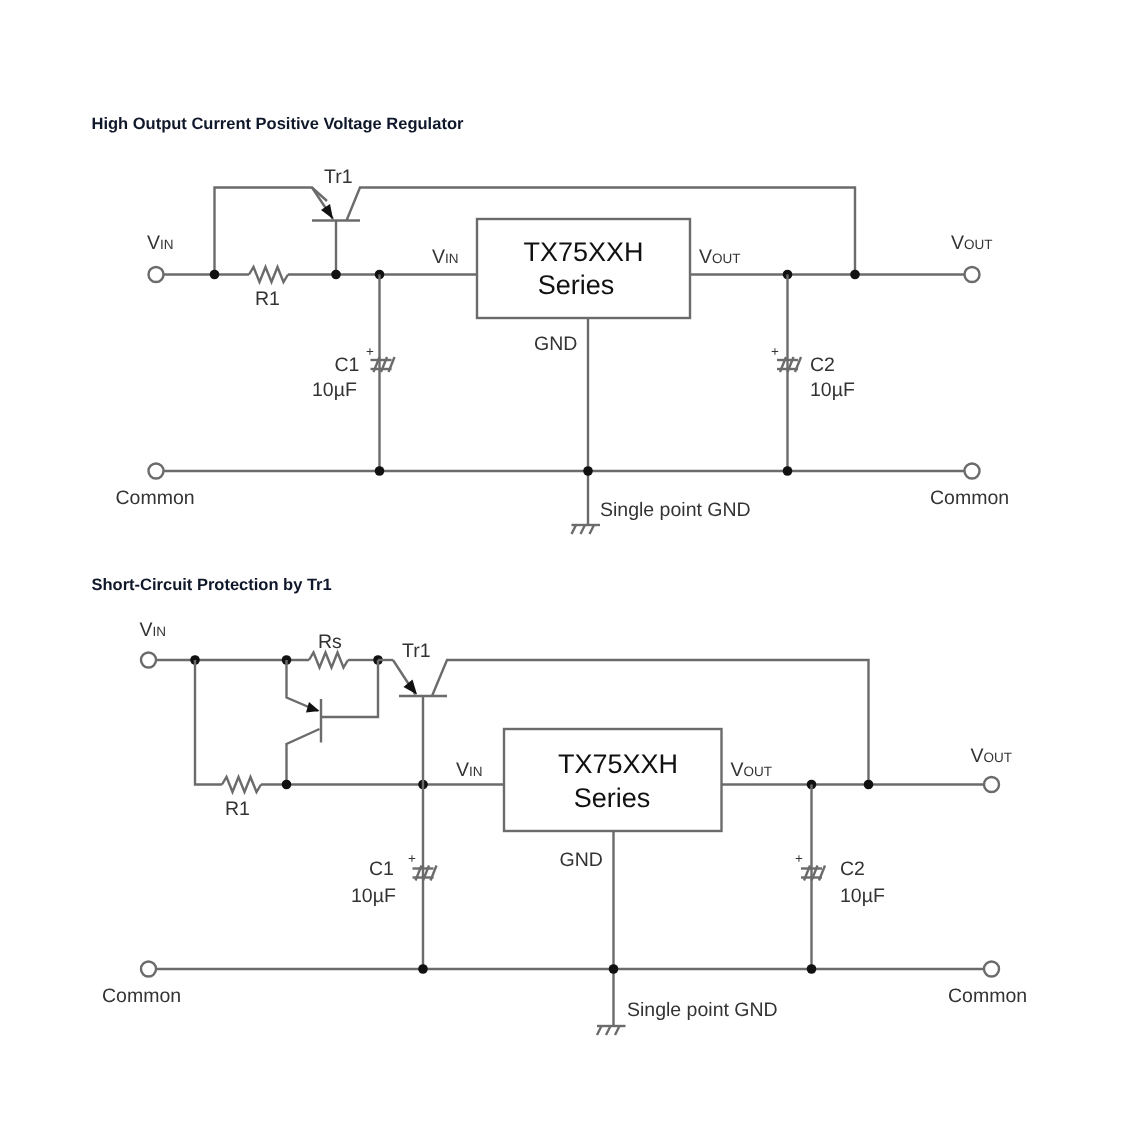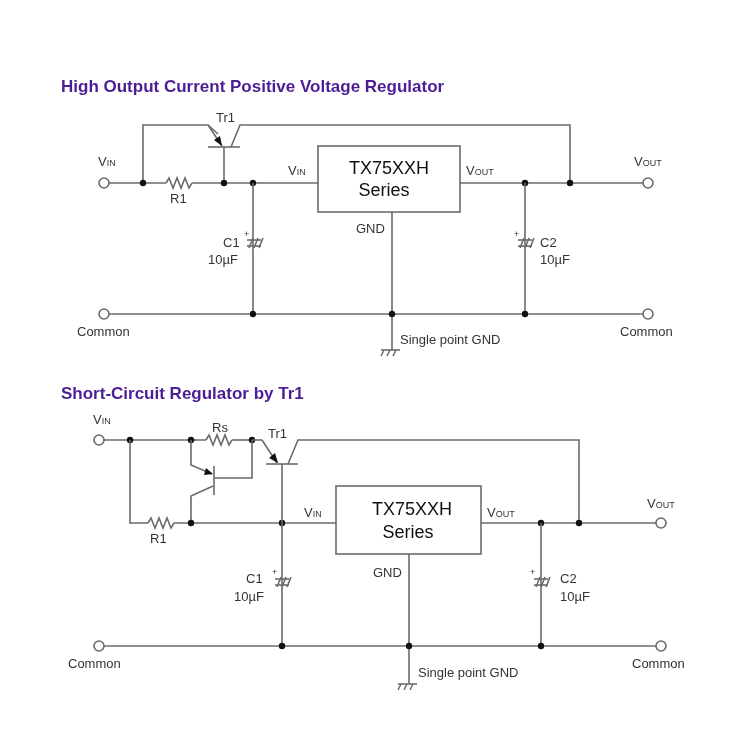--- a/index.html
+++ b/index.html
@@ -1,34 +1,34 @@
 <!DOCTYPE html>
 <html><head>
 <meta charset="utf-8">
 <style>
   html, body { margin: 0; padding: 0; background: #ffffff; }
   body { width: 750px; height: 750px; position: relative; overflow: hidden;
          font-family: "Liberation Sans", sans-serif; color: #222; }
-  .title { position: absolute; font-weight: bold; font-size: 17px; color: #4c1d95;
+  .title { position: absolute; font-weight: bold; font-size: 11px; color: #0f172a;
            font-family: "Liberation Sans", sans-serif; }
   svg { position: absolute; left: 0; top: 0; }
   .w { stroke: #6b6b6b; stroke-width: 1.6; fill: none; }
   .dot { fill: #111; }
   .term { fill: #fff; stroke: #6b6b6b; stroke-width: 1.6; }
   .lbl { font-family: "Liberation Sans", sans-serif; font-size: 13px; fill: #333; }
   .lbl-sm { font-family: "Liberation Sans", sans-serif; font-size: 9px; fill: #333; }
   .chip { font-family: "Liberation Sans", sans-serif; font-size: 18px; fill: #111; }
   .box { fill: #fff; stroke: #6b6b6b; stroke-width: 1.6; }
   .arrow { fill: #111; }
 </style>
 </head>
 <body>
 
 <div class="title" style="left:61px; top:77px;">High Output Current Positive Voltage Regulator</div>
-<div class="title" style="left:61px; top:384px;">Short-Circuit Regulator by Tr1</div>
+<div class="title" style="left:61px; top:384px;">Short-Circuit Protection by Tr1</div>
 
 <svg width="750" height="750" viewBox="0 0 750 750">
 
   <g>
 
     <polyline class="w" points="143,183 143,125 208,125 218,134"></polyline>
     <polyline class="w" points="231,147 240,125 570,125 570,183"></polyline>
 
     <line class="w" x1="208" y1="147" x2="240" y2="147"></line>
     <line class="w" x1="208" y1="125" x2="222" y2="146"></line>

